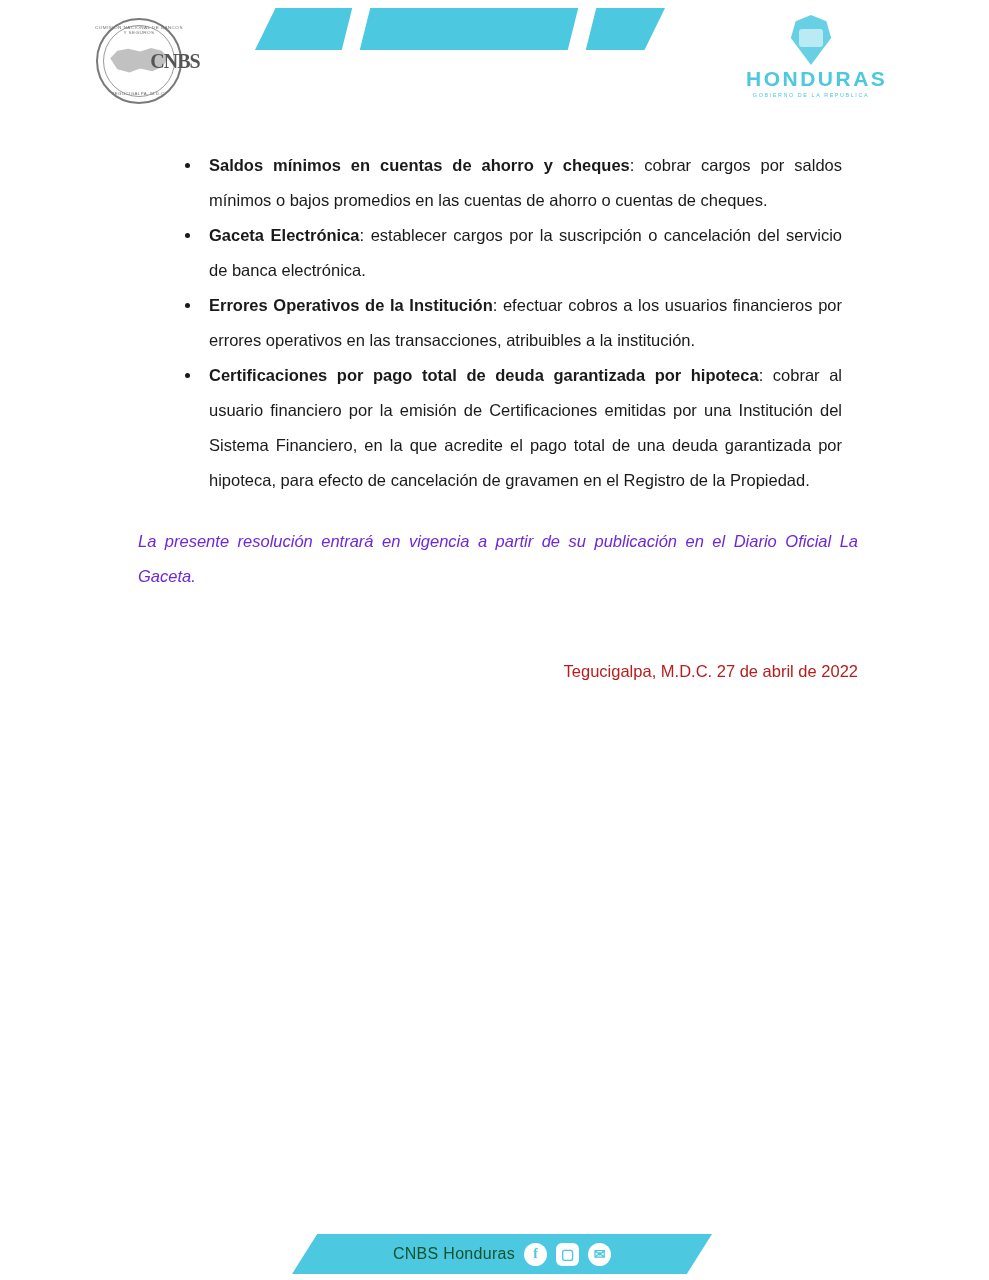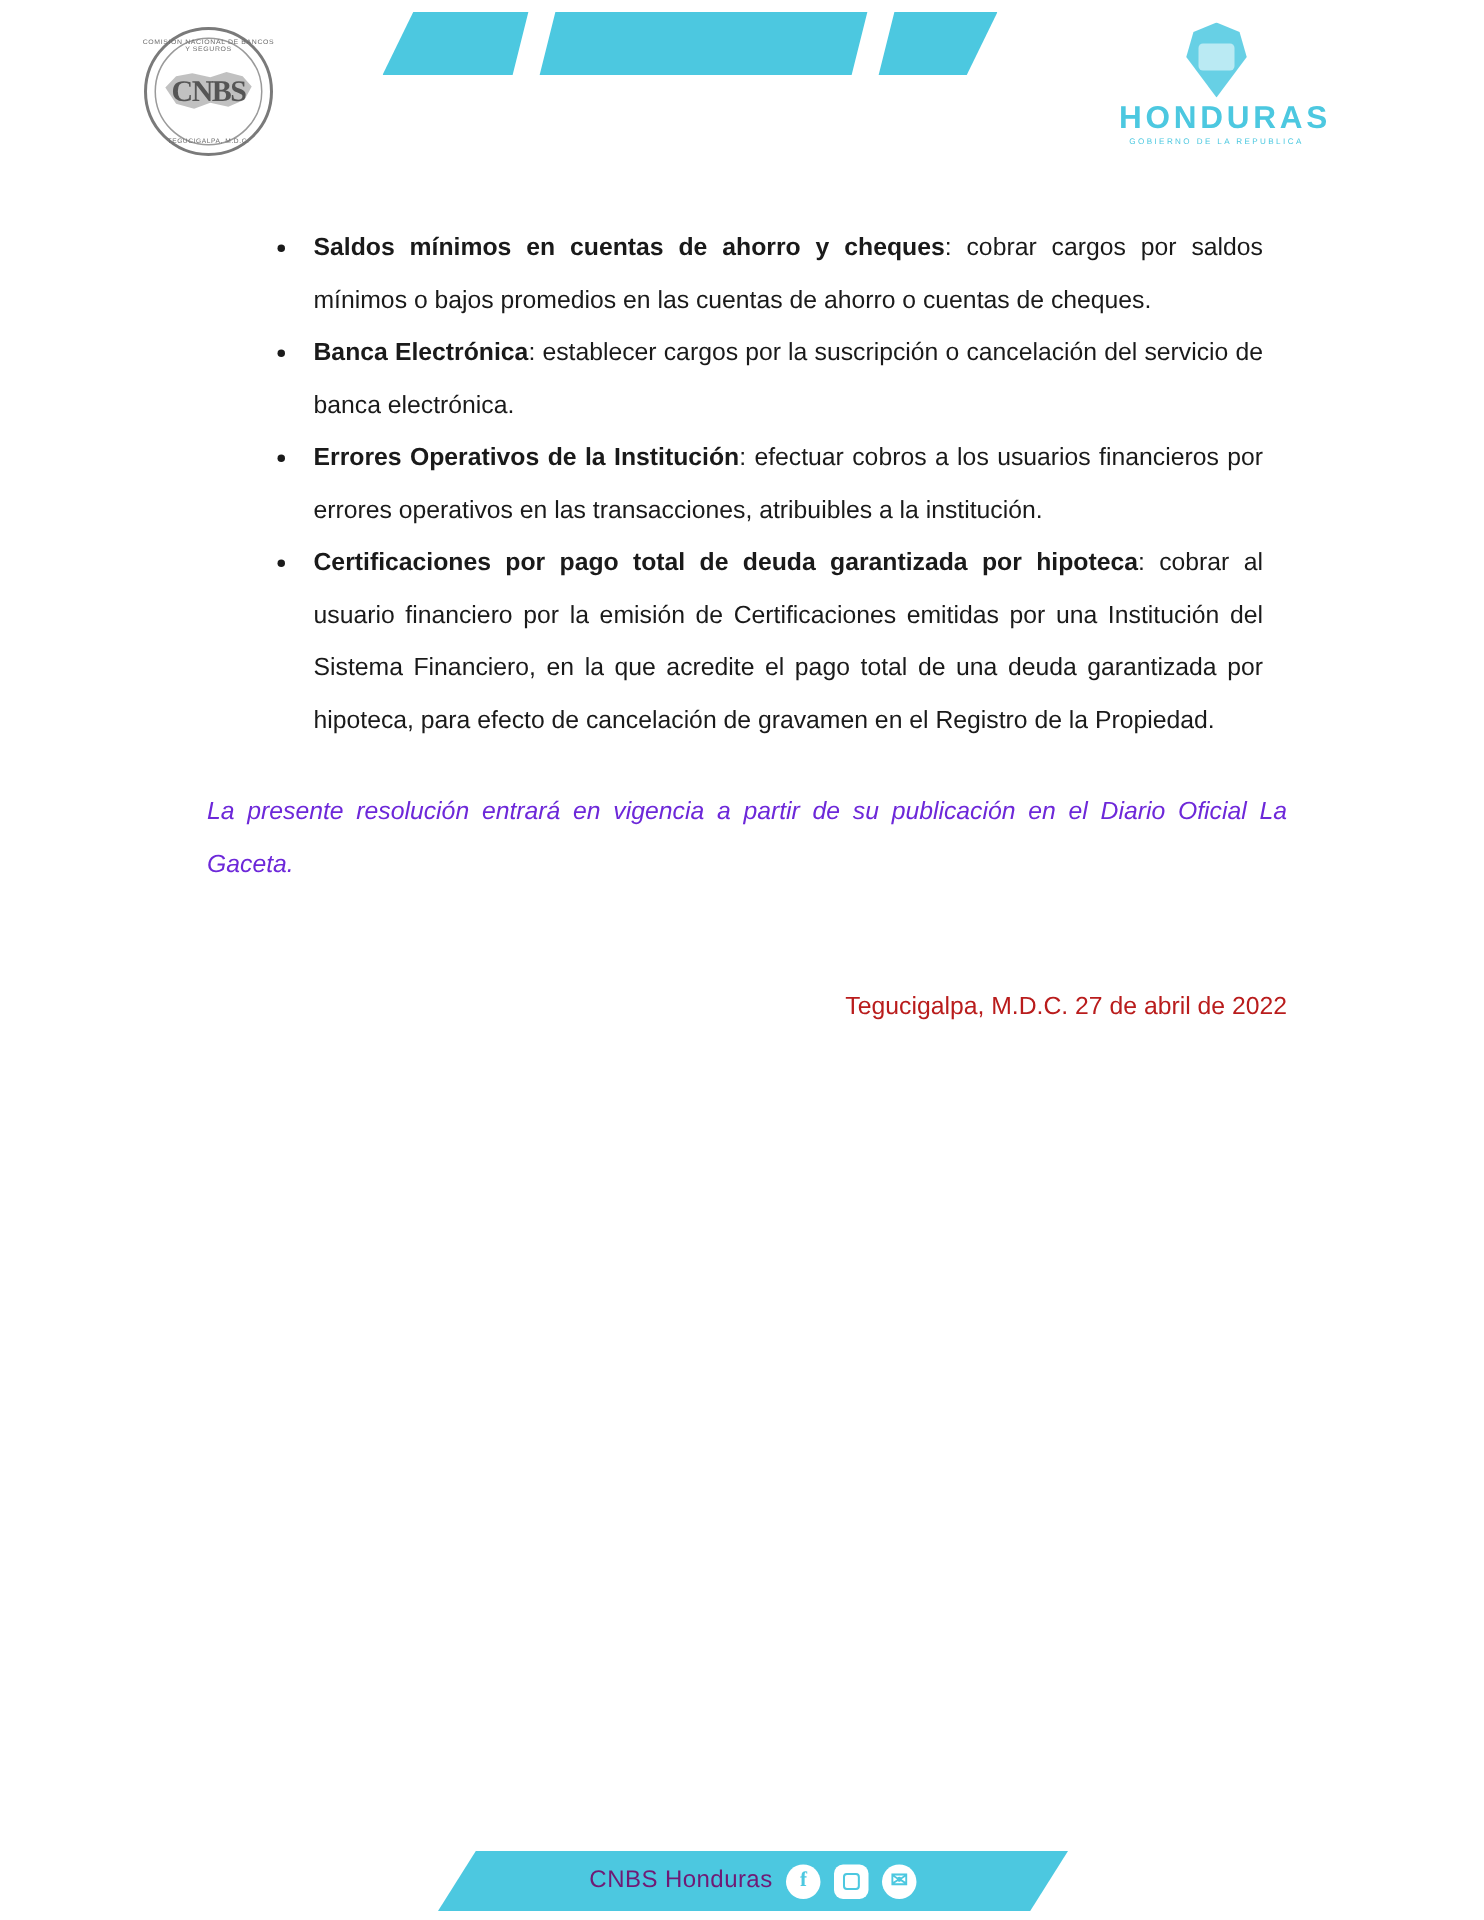--- a/index.html
+++ b/index.html
@@ -105,20 +105,21 @@
     position: absolute;
     top: 32px;
     left: 0;
     width: 100%;
     text-align: center;
     font-size: 20px;
     font-weight: bold;
     color: #555;
     font-family: "Liberation Serif", serif;
     letter-spacing: -1px;
+    padding-left: 36px;
   }
 
   
   .hn-block {
     position: absolute;
     top: 14px;
     right: 113px;
     width: 130px;
     text-align: center;
   }
@@ -232,21 +233,21 @@
   .footer-inner {
     position: absolute;
     inset: 0;
     display: flex;
     align-items: center;
     justify-content: center;
     gap: 9px;
   }
   .footer-text {
     font-size: 16px;
-    color: #701a75;
+    color: #14532d;
     letter-spacing: .3px;
   }
   .sicon {
     width: 23px;
     height: 23px;
     border-radius: 50%;
     background: #ffffff;
     color: #4cc8e0;
     display: flex;
     align-items: center;
@@ -289,21 +290,21 @@
   </div>
 </div>
 
 <div class="content">
 
   <ul class="bullets">
     <li>
       <span class="lead">Saldos mínimos en cuentas de ahorro y cheques</span><span>: cobrar cargos por saldos mínimos o bajos promedios en las cuentas de ahorro o cuentas de cheques.</span>
     </li>
     <li>
-      <span class="lead">Banca Electrónica</span><span>: establecer cargos por la suscripción o cancelación del servicio de banca electrónica.</span>
+      <span class="lead">Gaceta Electrónica</span><span>: establecer cargos por la suscripción o cancelación del servicio de banca electrónica.</span>
     </li>
     <li>
       <span class="lead">Errores Operativos de la Institución</span><span>: efectuar cobros a los usuarios financieros por errores operativos en las transacciones, atribuibles a la institución.</span>
     </li>
     <li>
       <span class="lead">Certificaciones por pago total de deuda garantizada por hipoteca</span><span>: cobrar al usuario financiero por la emisión de Certificaciones emitidas por una Institución del Sistema Financiero, en la que acredite el pago total de una deuda garantizada por hipoteca, para efecto de cancelación de gravamen en el Registro de la Propiedad.</span>
     </li>
   </ul>
 
   <p class="para">La presente resolución entrará en vigencia a partir de su publicación en el Diario Oficial La Gaceta.</p>

